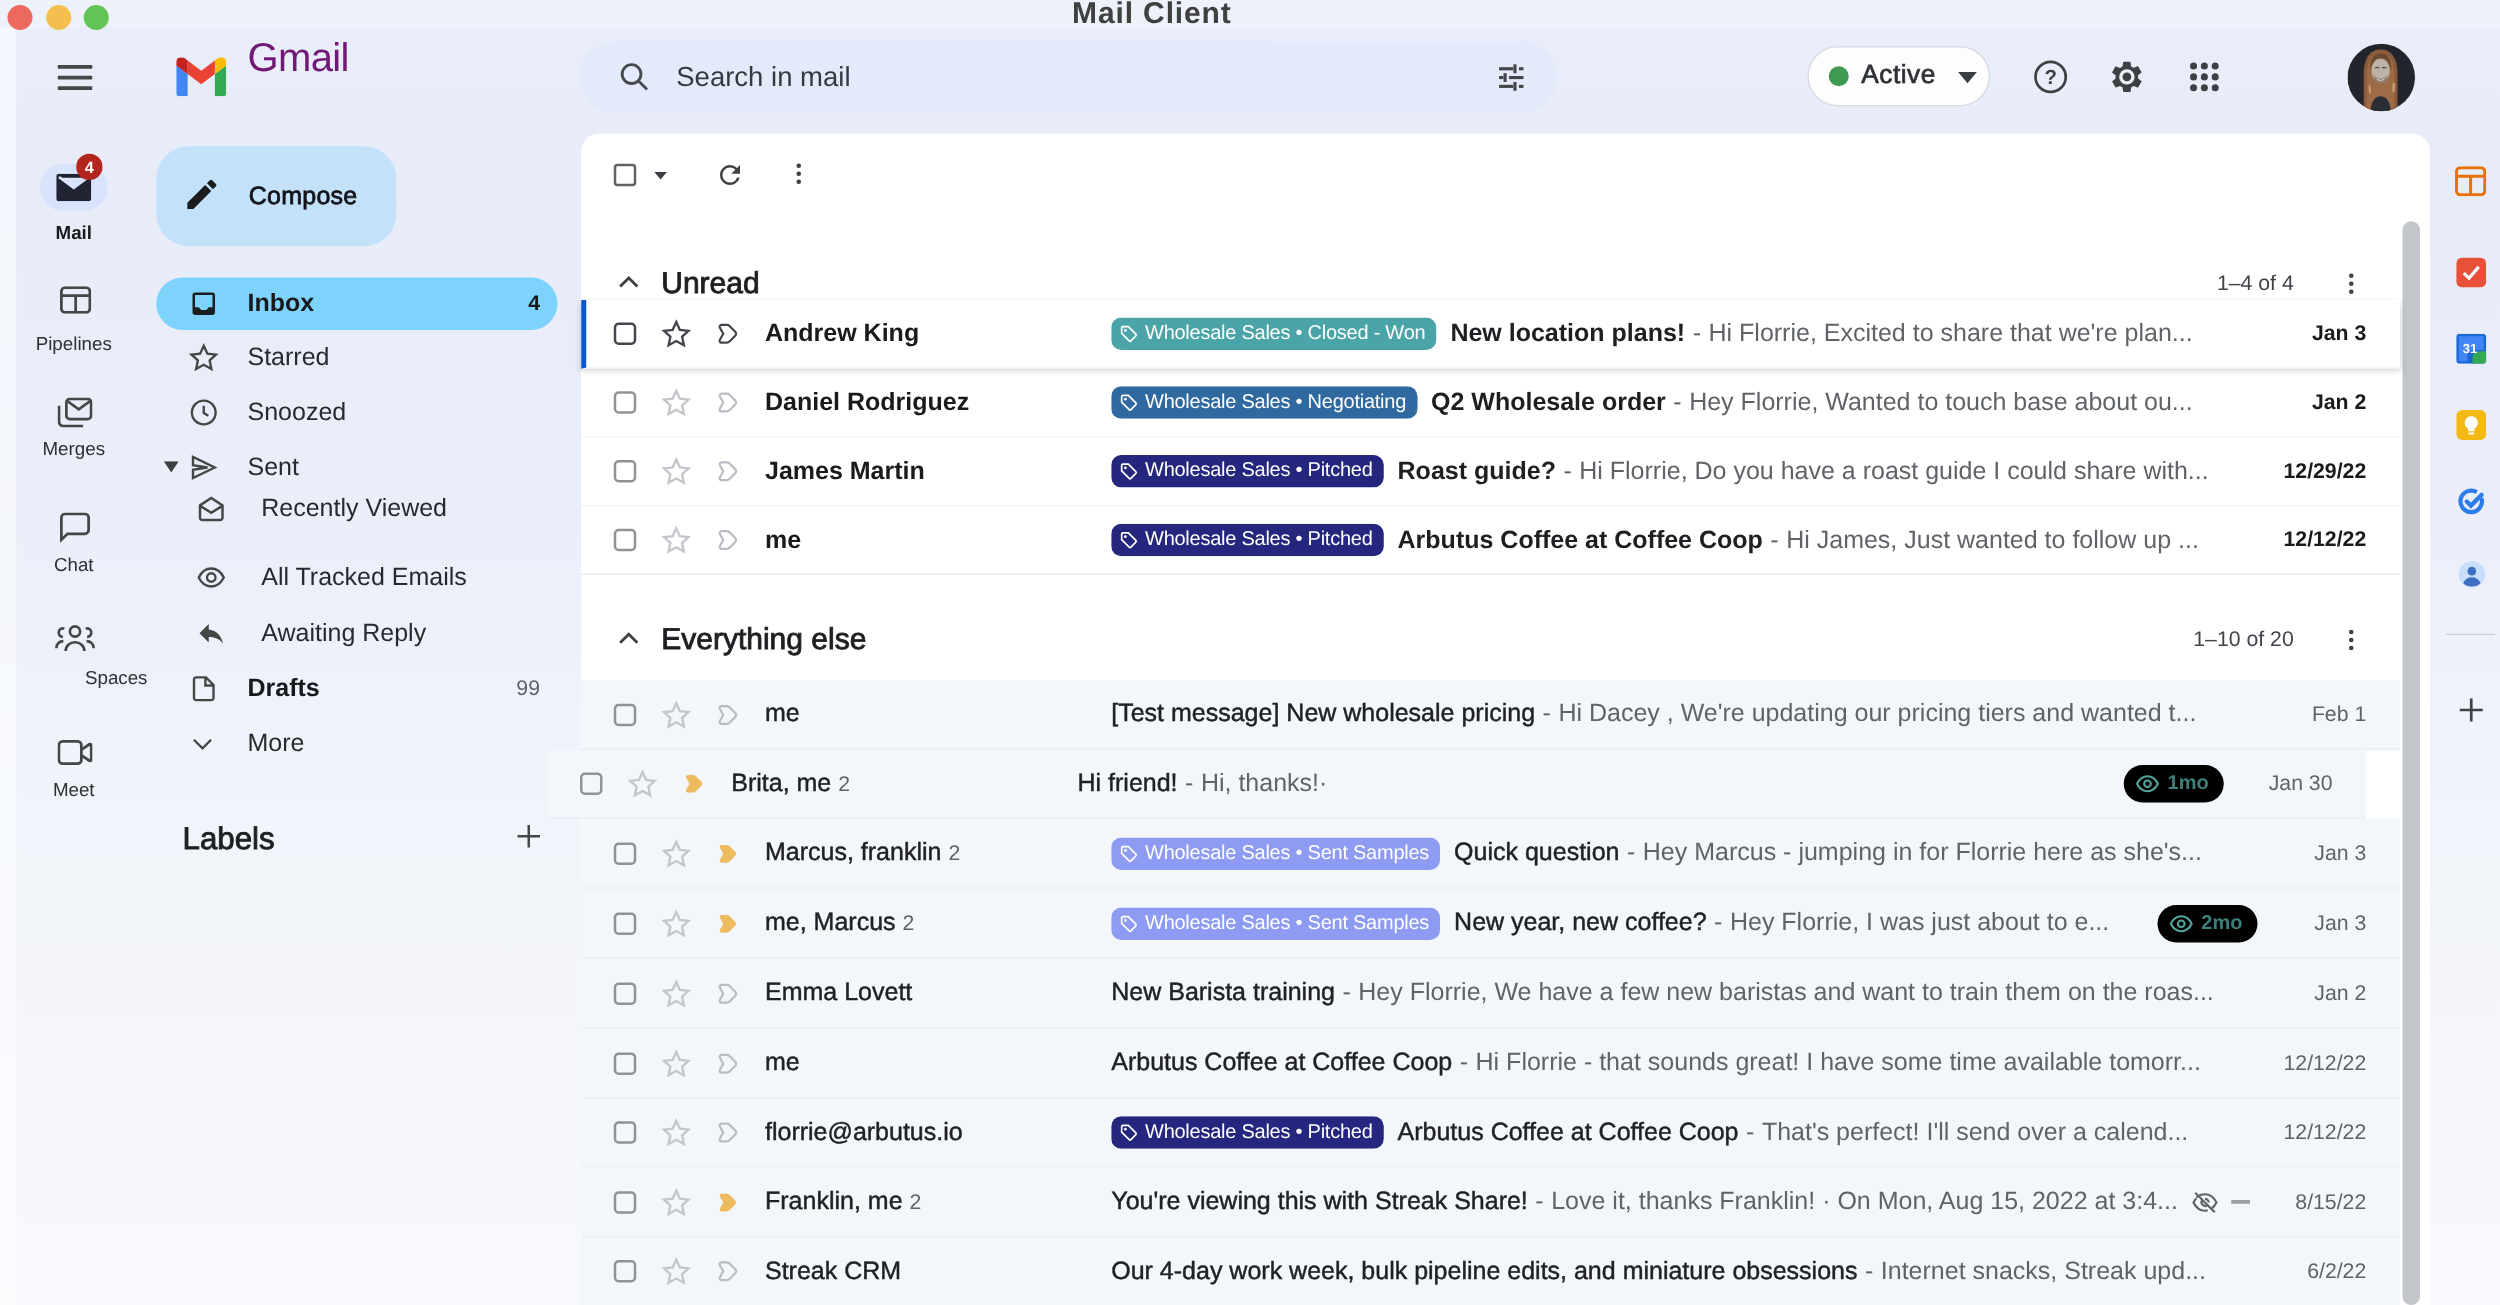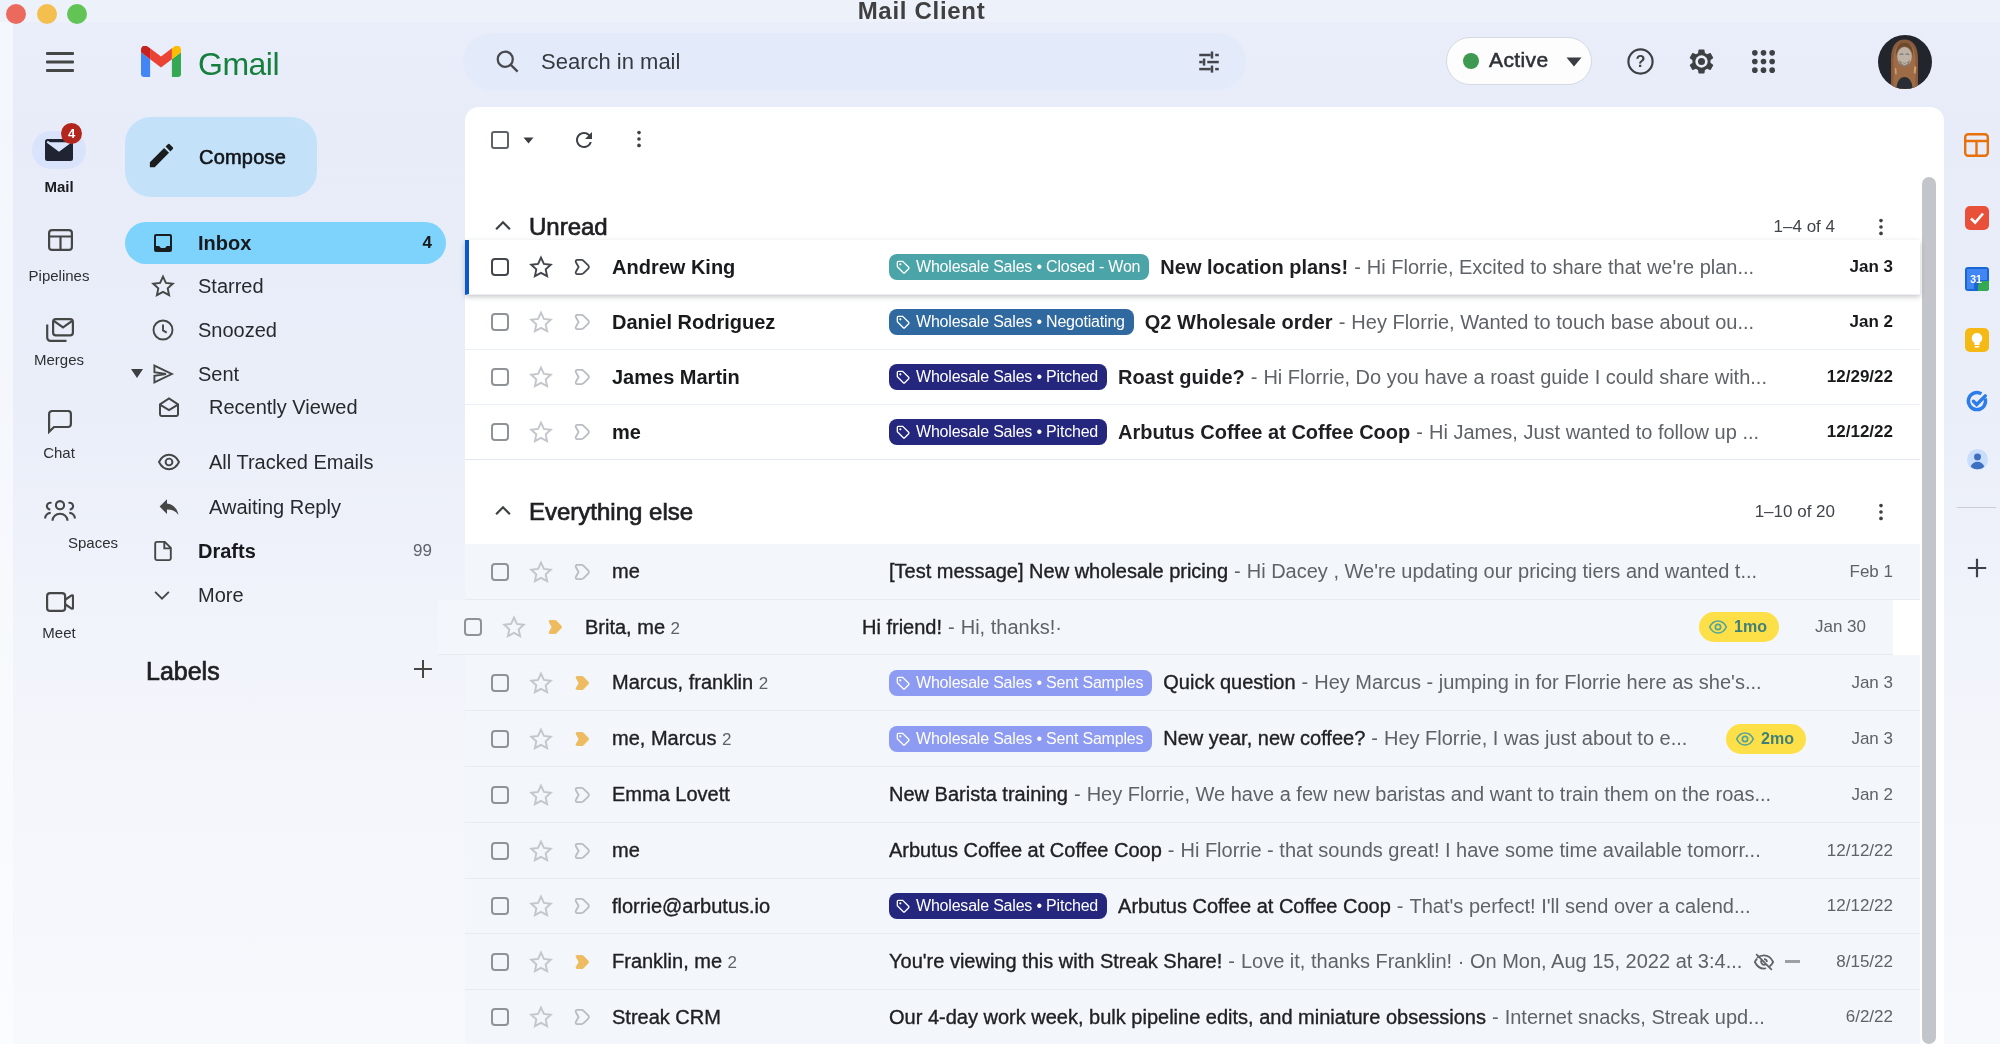--- a/index.html
+++ b/index.html
@@ -30,21 +30,21 @@
   .chip { display:inline-flex; align-items:center; height:26px; border-radius:8px; color:#fff; font-size:16px; padding:0 9px 0 6px; margin-right:11px; flex:none; letter-spacing:-0.2px; }
   .chip svg { margin-right:5px; }
   .subj { font-weight:bold; color:#1f1f23; }
   .sep { color:#5f6368; margin:0 6px; }
   .snip { color:#5f6368; }
   .shead { position:absolute; left:0; width:1455px; height:44px; }
   .shead .chev { position:absolute; left:27px; top:10px; width:22px; height:22px; }
   .shead .t { position:absolute; left:64px; top:0; font-size:24px; font-weight:normal; -webkit-text-stroke:0.7px #1f1f23; color:#1f1f23; line-height:44px; }
   .shead .pg { position:absolute; right:85px; top:0; font-size:17px; color:#40444a; line-height:44px; }
   .shead .dots { position:absolute; right:28px; top:11px; width:22px; height:22px; }
-  .eyepill { display:inline-flex; align-items:center; height:30px; border-radius:15px; background:#fde047; color:#3f7f7a; font-size:16px; font-weight:bold; padding:0 12px 0 9px; position:absolute; }
+  .eyepill { display:inline-flex; align-items:center; height:30px; border-radius:15px; background:#000000; color:#3f7f7a; font-size:16px; font-weight:bold; padding:0 12px 0 9px; position:absolute; }
   .eyepill svg { margin-right:6px; }
   .mrow.read { background:#f3f6fb; border-bottom:1px solid #e7ebf2; }
   .rs { color:#202124; -webkit-text-stroke:0.35px #202124; }
   .rsub { color:#202124; -webkit-text-stroke:0.35px #202124; }
   .num { font-size:17px; color:#5f6368; -webkit-text-stroke:0; }
 </style>
 </head>
 <body>
 
 <div class="abs" id="titlebar"></div>
@@ -110,21 +110,21 @@
 </svg>
 <div class="raillabel" style="left:0px; top:624px;">Meet</div>
 
 <svg class="abs" style="left:141px; top:46px;" width="40" height="31" viewBox="0 0 40 31">
   <path fill="#4285f4" d="M2.7 31 H9.1 V13.2 L0 6.3 V28.2 A2.7 2.7 0 0 0 2.7 31"></path>
   <path fill="#34a853" d="M30.9 31 H37.3 A2.7 2.7 0 0 0 40 28.2 V6.3 L30.9 13.2"></path>
   <path fill="#fbbc04" d="M30.9 2.3 V13.2 L40 6.3 V3.7 C40 0.3 36.2-1.6 33.5 0.4"></path>
   <path fill="#ea4335" d="M9.1 13.2 V2.3 L20 10.5 L30.9 2.3 V13.2 L20 21.4"></path>
   <path fill="#c5221f" d="M0 3.7 V6.3 L9.1 13.2 V2.3 L6.5 0.4 C3.8-1.6 0 0.3 0 3.7"></path>
 </svg>
-<div class="abs" style="left:198px; top:46px; font-size:32px; color:#15803d; letter-spacing:-0.5px;">Gmail</div>
+<div class="abs" style="left:198px; top:28px; font-size:32px; color:#701a75; letter-spacing:-0.5px;">Gmail</div>
 
 <div class="abs" style="left:125px; top:117px; width:192px; height:80px; border-radius:26px; background:#c3e2f9;"></div>
 <svg class="abs" style="left:146px; top:140px;" width="31" height="31" viewBox="0 0 24 24">
   <path fill="#1b1c1e" d="M3 17.25V21h3.75L17.81 9.94l-3.75-3.75L3 17.25zM20.71 7.04c.39-.39.39-1.02 0-1.41l-2.34-2.34a.9959.9959 0 0 0-1.41 0l-1.83 1.83 3.75 3.75 1.83-1.83z"></path>
 </svg>
 <div class="abs" style="left:199px; top:146px; font-size:20px; font-weight:normal; -webkit-text-stroke:0.6px #111318; color:#111318; letter-spacing:0.2px;">Compose</div>
 
 <div class="navrow" style="top:222px; background:#7dd3fc; font-weight:bold; color:#17191c;">
   <svg class="ic" viewBox="0 0 24 24">
       <path fill="#1b1e21" d="M19 3H5c-1.1 0-2 .9-2 2v14c0 1.1.9 2 2 2h14c1.1 0 2-.9 2-2V5c0-1.1-.9-2-2-2zm0 12h-3.1c-.6 1.8-2.1 3-4 3s-3.4-1.2-4-3H5V5h14v10z"></path>

